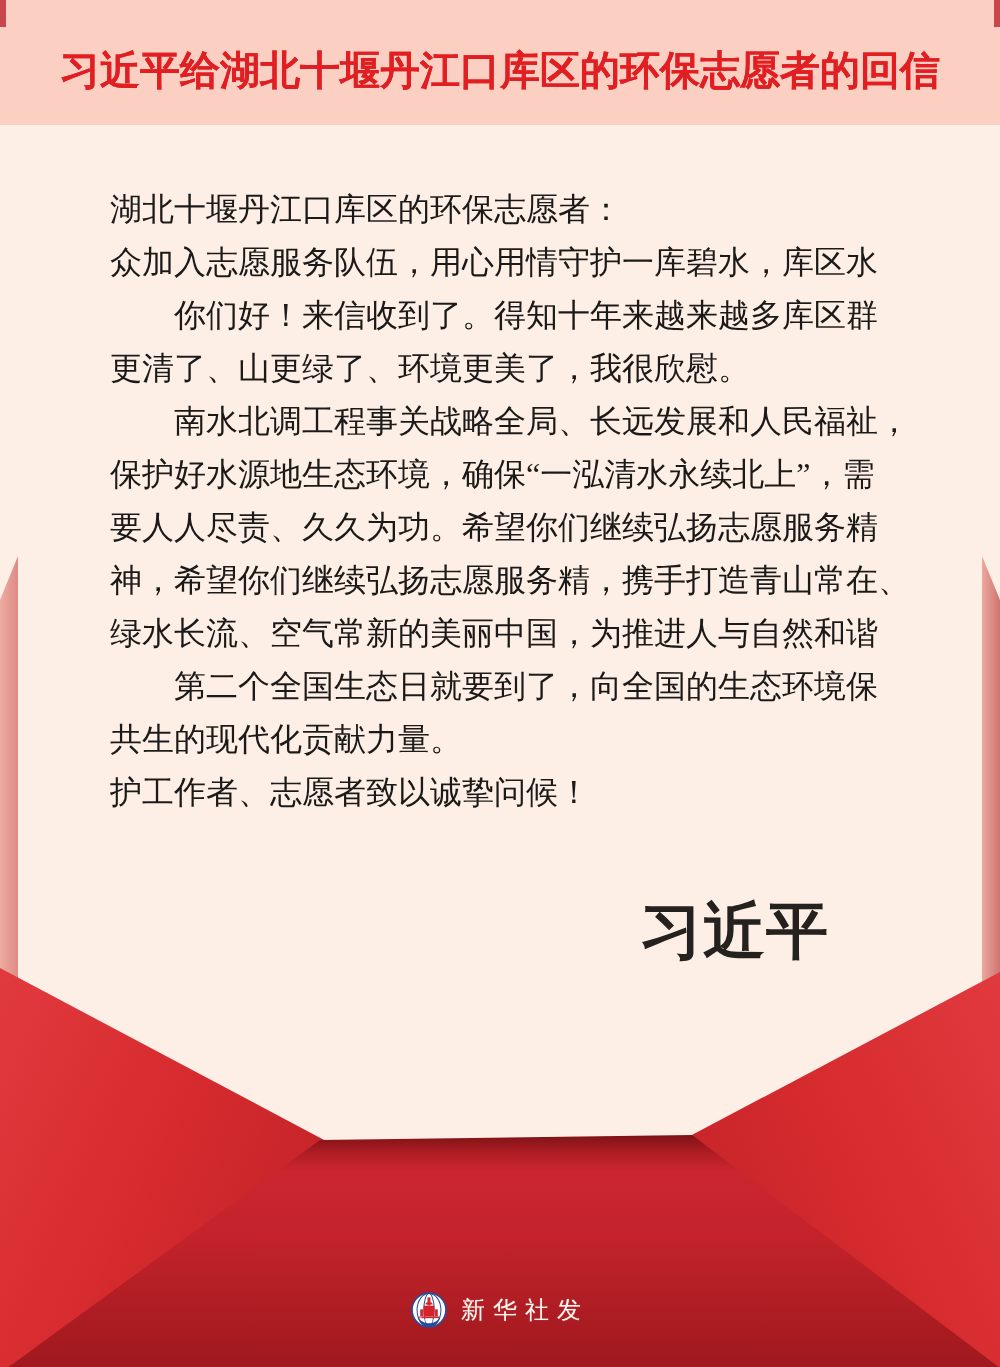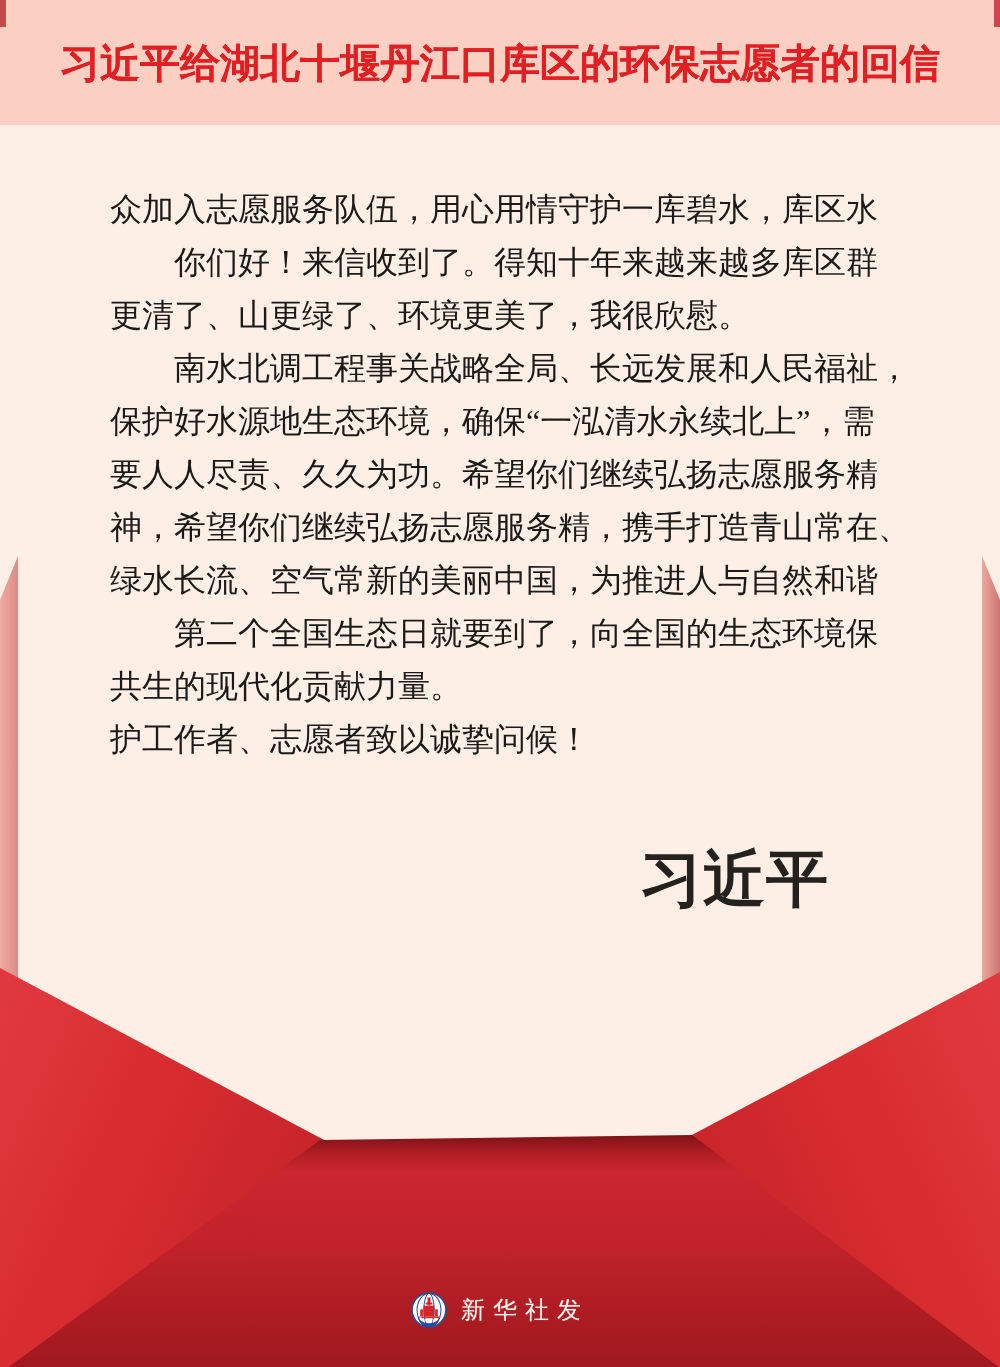--- a/index.html
+++ b/index.html
@@ -35,21 +35,21 @@
   .title-band{
     position:absolute;left:0;top:0;width:1000px;height:125px;
     background:var(--band-pink);
     z-index:2;
   }
   .corner-bit{position:absolute;top:0;width:6px;height:27px;background:#c8474d;}
   .corner-bit.left{left:0;}
   .corner-bit.right{right:0;}
   .title{
     position:absolute;left:0;right:0;top:40px;
-    margin:0;text-align:center;
+    margin:7px;text-align:center;
     font-size:40px;line-height:1.2;font-weight:700;
     color:var(--title-red);
     text-shadow:0 0 .6px currentColor;
     letter-spacing:0;
   }
   
   .strip{position:absolute;top:556px;width:18px;height:430px;z-index:3;}
   .strip.left{
     left:0;
     background:linear-gradient(90deg,#efaca1 0%,#dd8a85 100%);
@@ -63,21 +63,21 @@
   
   .letter-body{
     position:absolute;left:110px;top:183px;z-index:5;
     color:var(--ink);
     font-size:32px;line-height:53px;
     white-space:nowrap;
   }
   .line{height:53px;}
   .line.indent{padding-left:64px;}
   .signature{
-    position:absolute;left:640px;top:844px;z-index:5;
+    position:absolute;left:640px;top:896px;z-index:5;
     font-size:62px;line-height:1.15;letter-spacing:1px;
     color:#24211e;font-weight:600;
   }
   .date{
     position:absolute;left:632px;top:988px;z-index:5;
     font-size:33px;color:var(--ink);
   }
   
   .flap{position:absolute;z-index:6;}
   .flap-left{
@@ -121,20 +121,21 @@
   <div class="title-band">
     <div class="corner-bit left"></div>
     <div class="corner-bit right"></div>
   </div>
   <h1 class="title" style="z-index:4">习近平给湖北十堰丹江口库区的环保志愿者的回信</h1>
 
   <div class="strip left"></div>
   <div class="strip right"></div>
 
   <div class="letter-body">
+    <div class="line">湖北十堰丹江口库区的环保志愿者：</div>
     <div class="line">众加入志愿服务队伍，用心用情守护一库碧水，库区水</div>
     <div class="line indent">你们好！来信收到了。得知十年来越来越多库区群</div>
     <div class="line">更清了、山更绿了、环境更美了，我很欣慰。</div>
     <div class="line indent">南水北调工程事关战略全局、长远发展和人民福祉，</div>
     <div class="line">保护好水源地生态环境，确保“一泓清水永续北上”，需</div>
     <div class="line">要人人尽责、久久为功。希望你们继续弘扬志愿服务精</div>
     <div class="line">神，希望你们继续弘扬志愿服务精，携手打造青山常在、</div>
     <div class="line">绿水长流、空气常新的美丽中国，为推进人与自然和谐</div>
     <div class="line indent">第二个全国生态日就要到了，向全国的生态环境保</div>
     <div class="line">共生的现代化贡献力量。</div>

